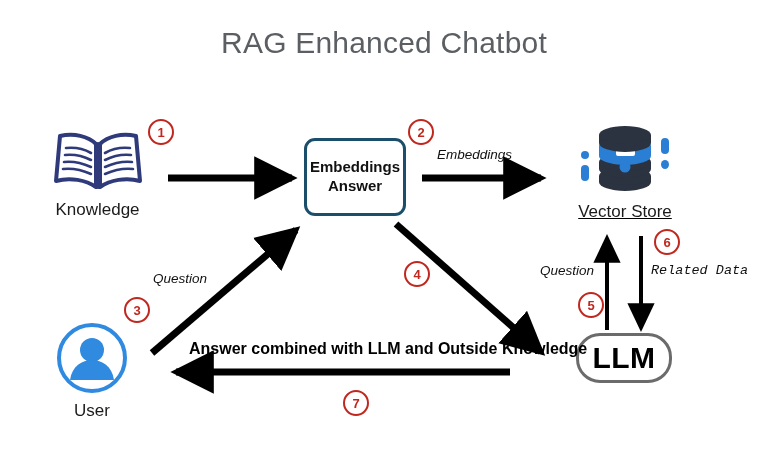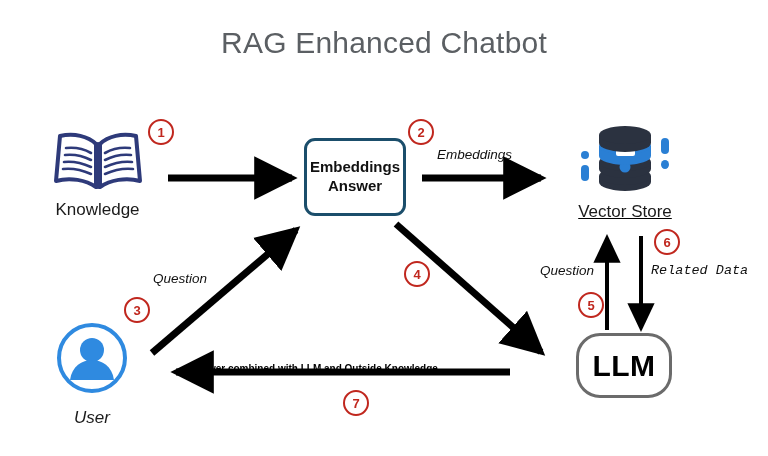--- a/index.html
+++ b/index.html
@@ -41,21 +41,21 @@
   }
 
   
   #knowledge-node { left: 20px; top: 126px; width: 155px; }
   #knowledge-icon-wrap { width: 155px; height: 68px; display: flex; align-items: center; justify-content: center; }
   #knowledge-label { margin-top: 6px; }
 
   
   #user-node { left: 22px; top: 320px; width: 140px; }
   #user-icon-wrap { width: 140px; height: 76px; display: flex; align-items: center; justify-content: center; }
-  #user-label { margin-top: 12px; font-style: italic; }
+  #user-label { margin-top: 5px; }
 
   
   #vector-store-node { left: 545px; top: 124px; width: 160px; text-decoration: underline; }
   #vector-store-icon-wrap { width: 160px; height: 76px; display: flex; align-items: center; justify-content: center; }
   #vector-store-label { margin-top: 2px; }
 
   
   #embeddings-model-box {
     left: 304px;
     top: 138px;
@@ -75,21 +75,21 @@
     color: #111111;
     text-align: center;
     line-height: 1.25;
   }
 
   
   #llm-box {
     left: 576px;
     top: 333px;
     width: 96px;
-    height: 65px;
+    height: 50px;
     border: 3px solid #6b6b6b;
     border-radius: 24px;
     background: #ffffff;
     box-sizing: border-box;
     display: flex;
     align-items: center;
     justify-content: center;
   }
   #llm-label {
     font-size: 30px;
@@ -99,25 +99,24 @@
   }
 
   
   .edge-label-italic {
     font-size: 13.5px;
     font-style: italic;
     color: #111111;
     white-space: nowrap;
   }
   .edge-label-bold {
-    font-size: 10px;
+    font-size: 16px;
     font-weight: bold;
     color: #000000;
     white-space: nowrap;
-    margin-top: 23px;
   }
   #label-embeddings { left: 437px; top: 147px; }
   #label-question   { left: 153px; top: 271px; }
   #label-retrieval  { left: 540px; top: 263px; }
   #label-related-data { left: 651px; top: 263px; font-family: Liberation Mono, monospace; }
   #label-answer     { left: 189px; top: 340px; }
 
   
   .step-badge {
     width: 26px;

